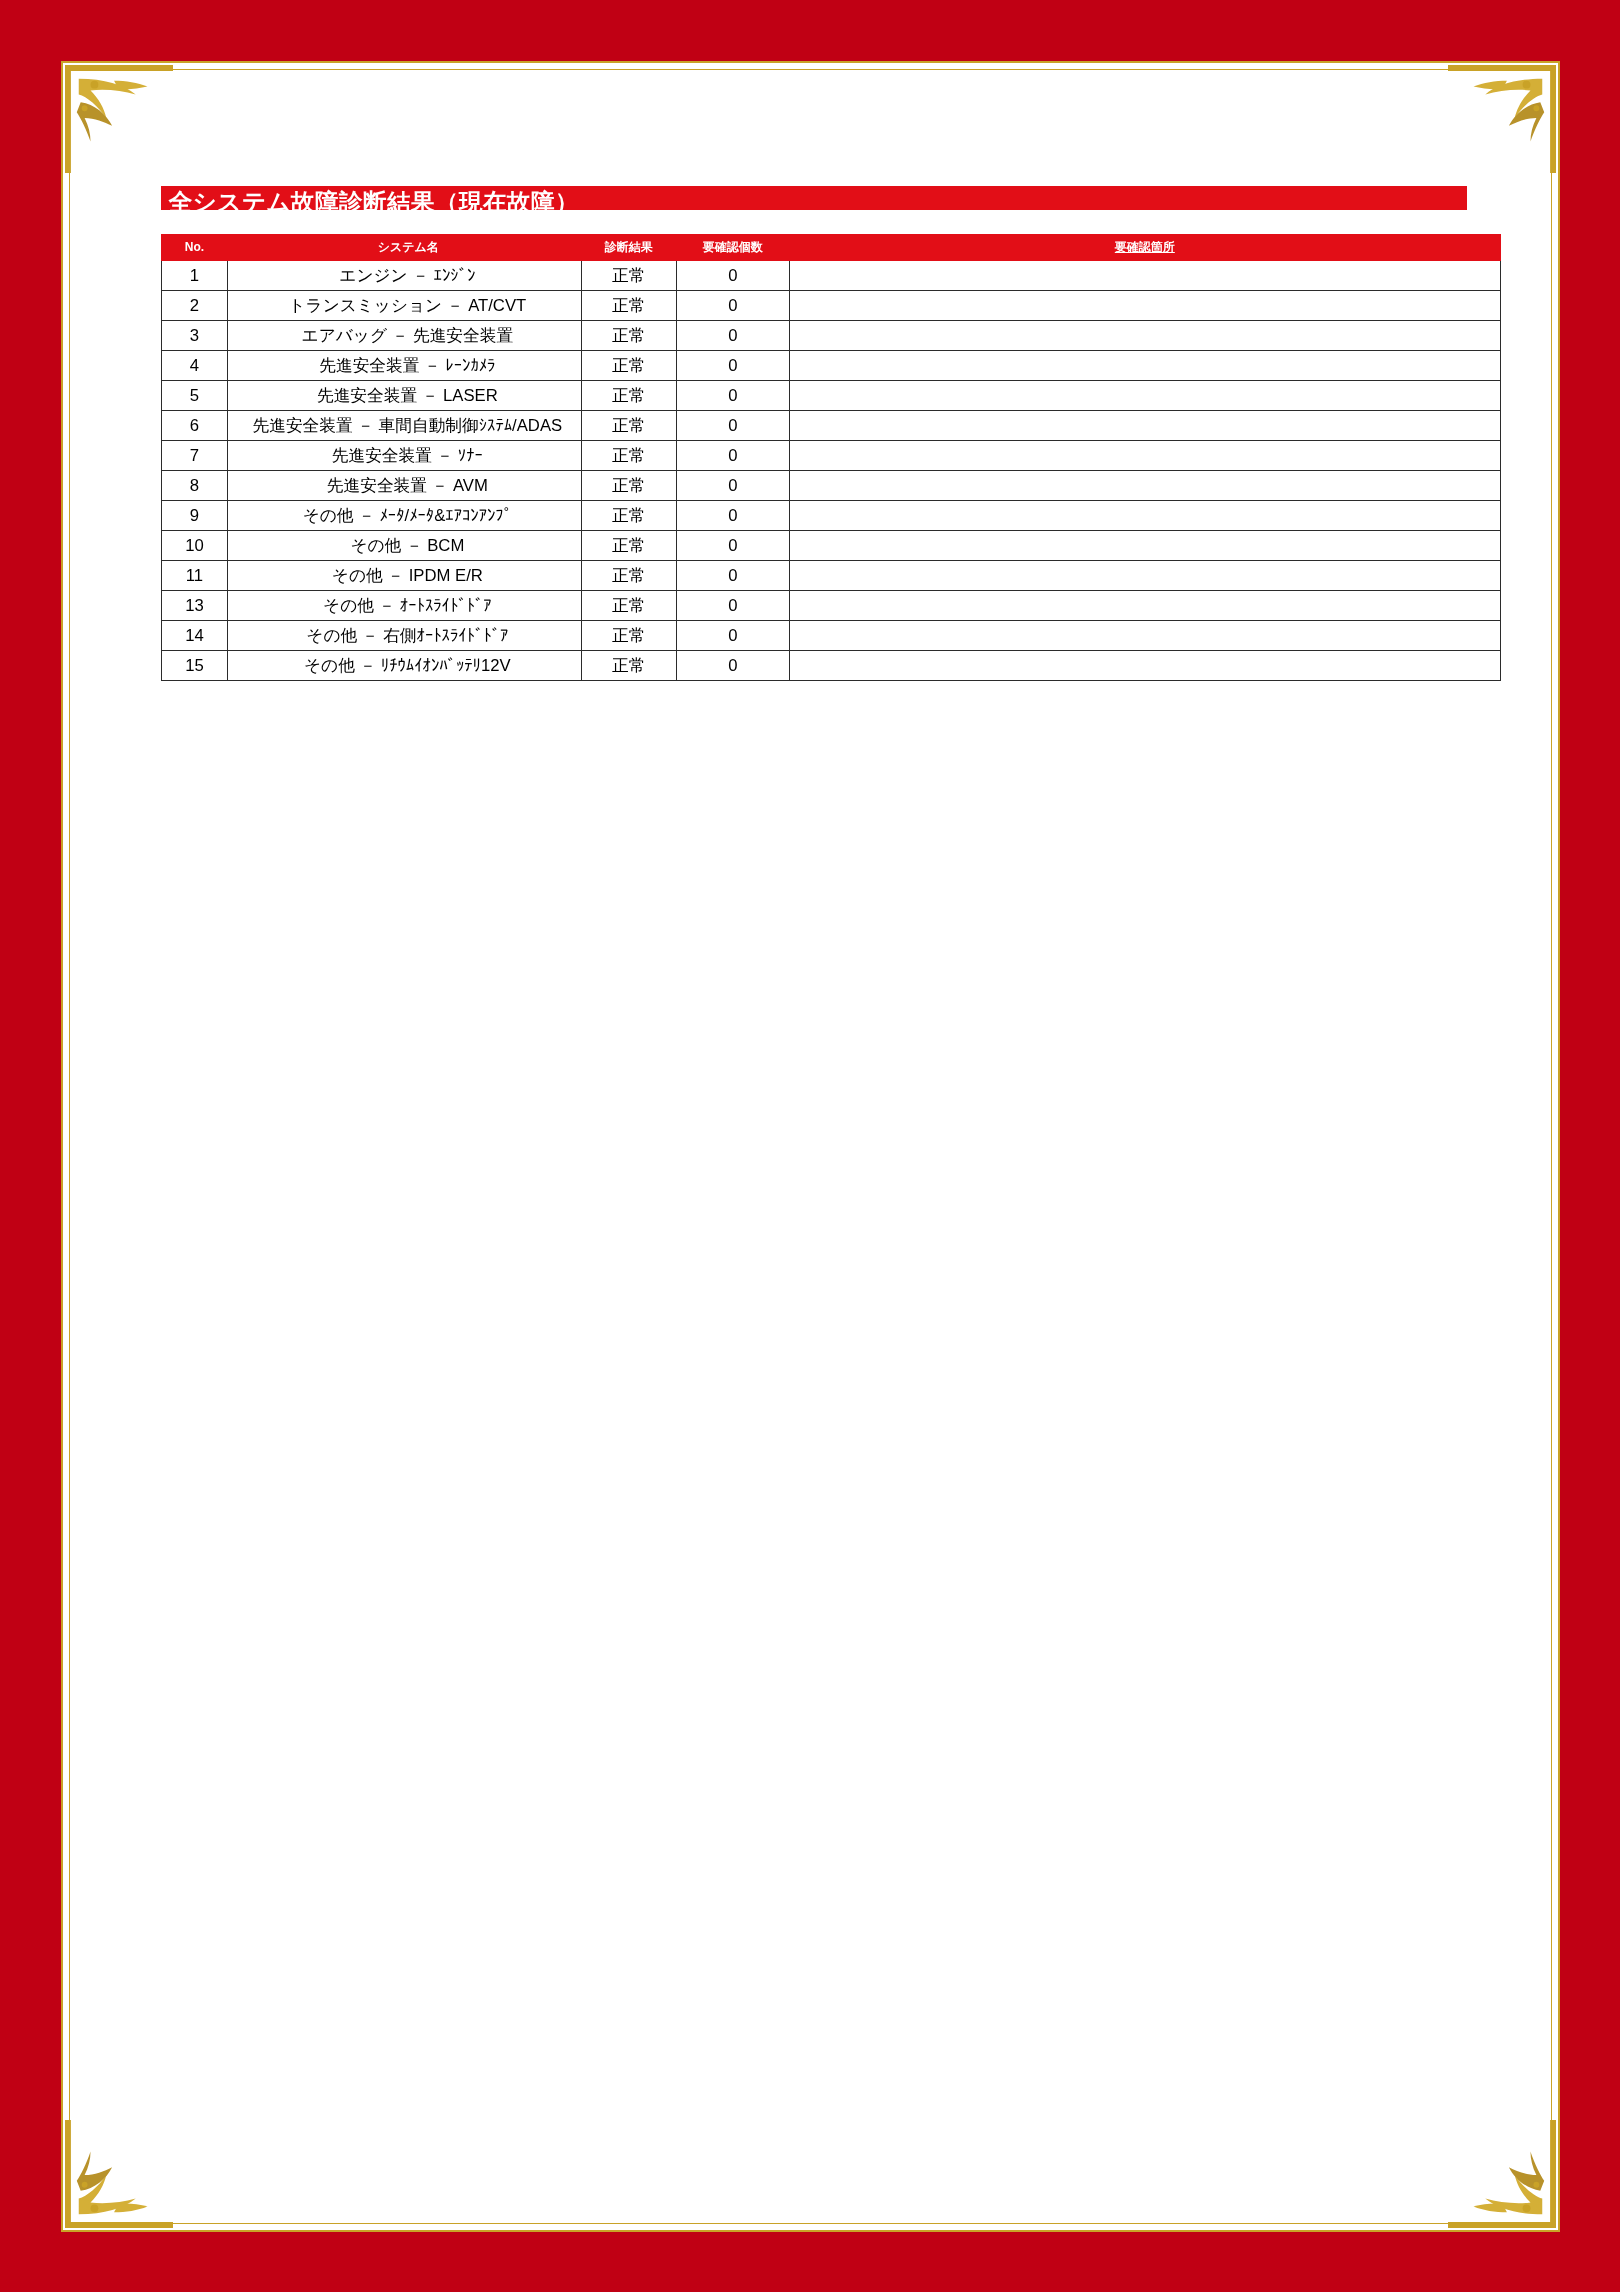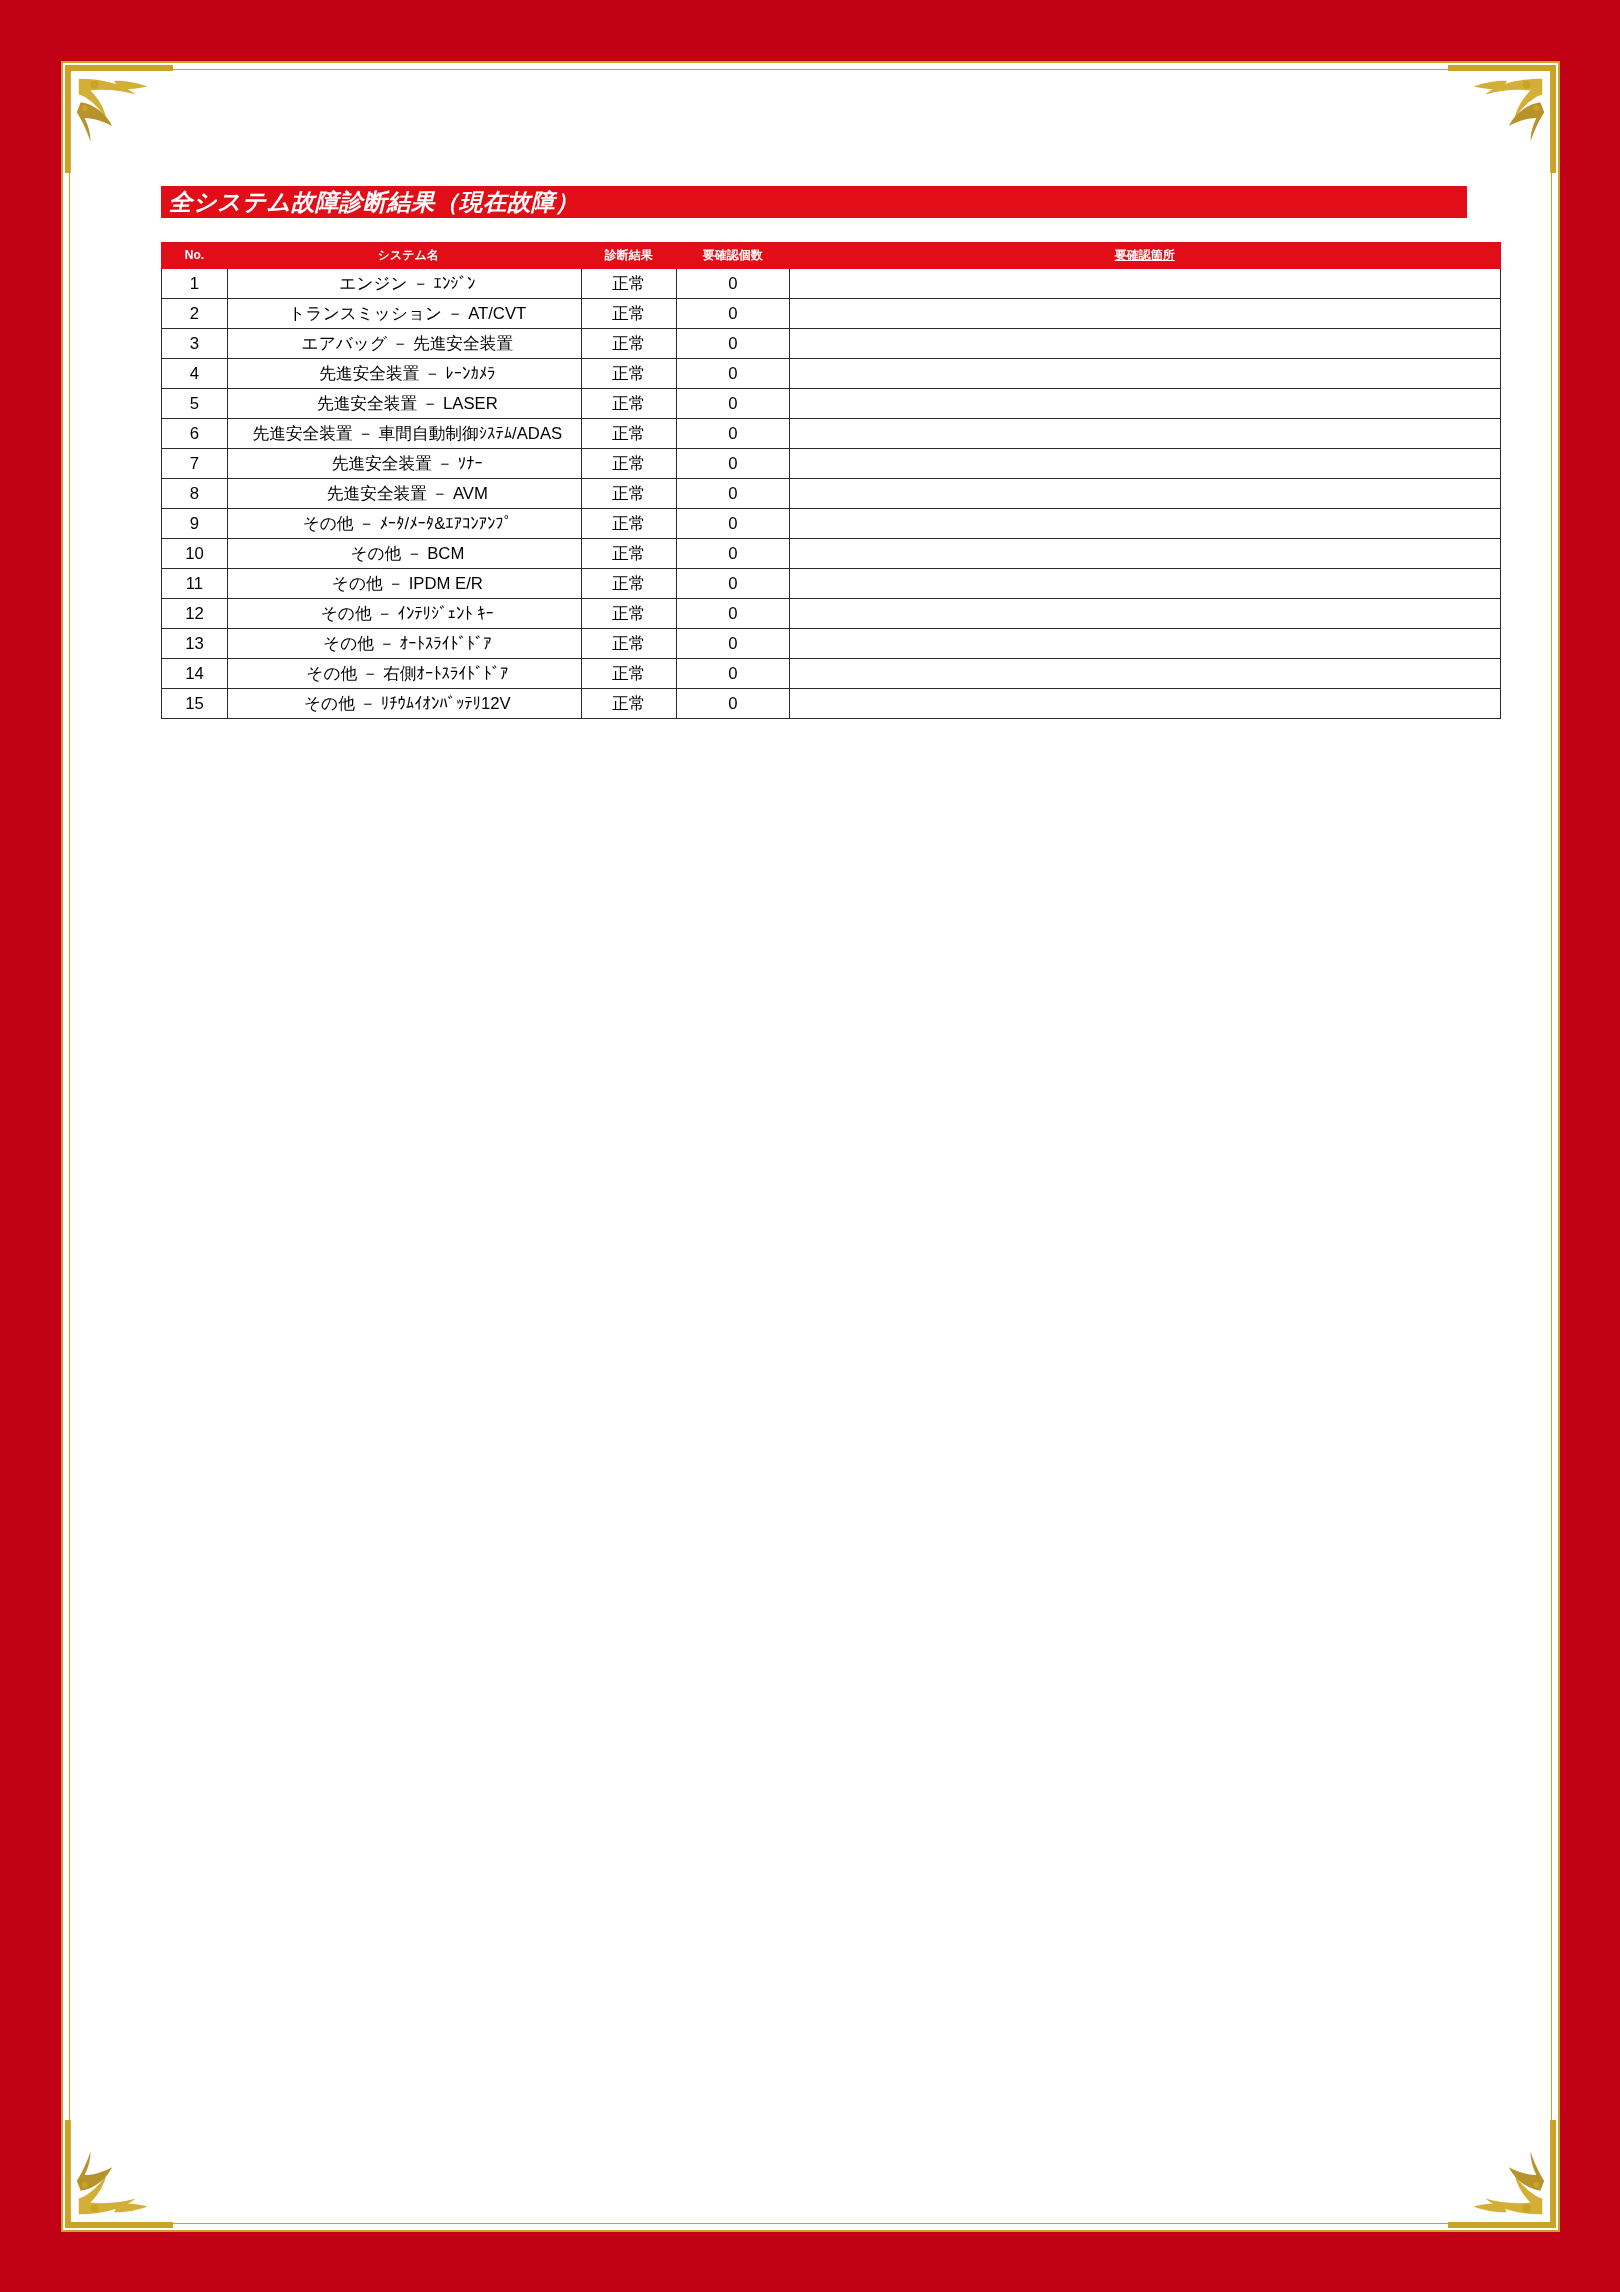--- a/index.html
+++ b/index.html
@@ -53,25 +53,24 @@
     top: 123px;
     width: 1306px;
   }
 
   .section-title-bar {
     background: #e20e17;
     color: #ffffff;
     font-size: 23.5px;
     font-weight: bold;
     line-height: 33px;
-    height: 32px;
+    height: 24px;
     padding: 0 7.8px;
     box-sizing: border-box;
     letter-spacing: 0.5px;
-    font-style: italic;
   }
 
   table.result-table {
     margin-top: 23.5px;
     border-collapse: collapse;
     width: 1306px;
     table-layout: fixed;
   }
   table.result-table th {
     background: #e20e17;
@@ -238,27 +237,20 @@
           <td class="col-loc"></td>
         </tr>
         <tr>
           <td class="col-no">11</td>
           <td class="col-sys sys-name">その他 － IPDM E/R</td>
           <td class="col-res">正常</td>
           <td class="col-cnt">0</td>
           <td class="col-loc"></td>
         </tr>
         <tr>
-          <td class="col-no">12</td>
-          <td class="col-sys sys-name">その他 － ｲﾝﾃﾘｼﾞｪﾝﾄ ｷｰ</td>
-          <td class="col-res">正常</td>
-          <td class="col-cnt">0</td>
-          <td class="col-loc"></td>
-        </tr>
-        <tr>
           <td class="col-no">13</td>
           <td class="col-sys sys-name">その他 － ｵｰﾄｽﾗｲﾄﾞﾄﾞｱ</td>
           <td class="col-res">正常</td>
           <td class="col-cnt">0</td>
           <td class="col-loc"></td>
         </tr>
         <tr>
           <td class="col-no">14</td>
           <td class="col-sys sys-name">その他 － 右側ｵｰﾄｽﾗｲﾄﾞﾄﾞｱ</td>
           <td class="col-res">正常</td>

